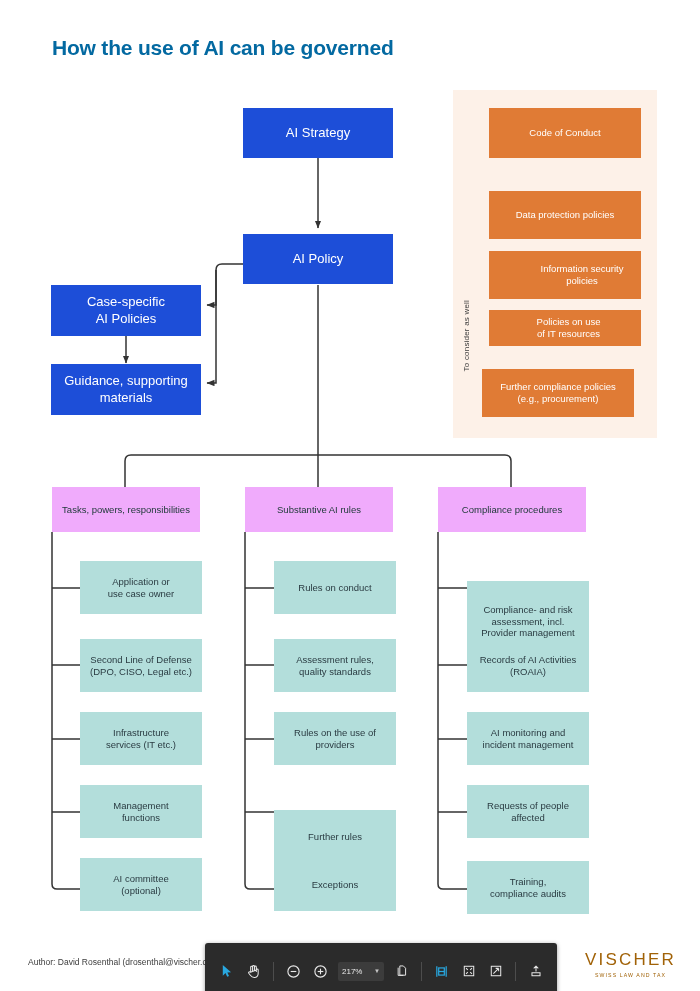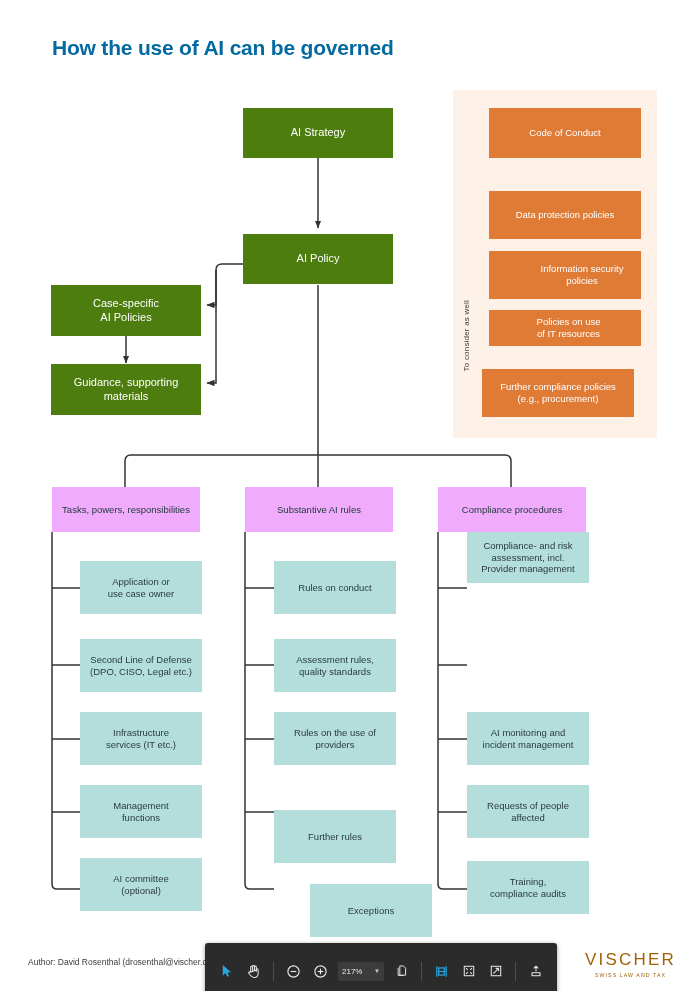--- a/index.html
+++ b/index.html
@@ -38,23 +38,23 @@
     position: absolute;
     display: flex;
     align-items: center;
     justify-content: center;
     text-align: center;
     line-height: 1.25;
     padding: 2px 6px;
     white-space: pre-line;
   }
   .node.dark {
-    background: #4d7c0f;
+    background: #1d4ed8;
     color: #ffffff;
-    font-size: 11px;
+    font-size: 13px;
   }
   .node.mid {
     background: #f0abfc;
     color: #203a3a;
     font-size: 9.5px;
   }
   .node.light {
     background: #b3dedb;
     color: #2a3b42;
     font-size: 9.5px;
@@ -236,25 +236,27 @@
 functions</div>
   <div class="node light" style="left:80px; top:858px; width:122px; height:53px;">AI committee
 (optional)</div>
 
   <div class="node light" style="left:274px; top:561px; width:122px; height:53px;">Rules on conduct</div>
   <div class="node light" style="left:274px; top:639px; width:122px; height:53px;">Assessment rules,
 quality standards</div>
   <div class="node light" style="left:274px; top:712px; width:122px; height:53px;">Rules on the use of
 providers</div>
   <div class="node light" style="left:274px; top:785px; width:122px; height:53px;margin-top:25px;">Further rules</div>
-  <div class="node light" style="left:274px; top:884px; width:122px; height:53px;margin-left:36px;">Exceptions</div>
-
-  <div class="node light" style="left:467px; top:532px; width:122px; height:51px;">Compliance- and risk
+  <div class="node light" style="left:274px; top:858px; width:122px; height:53px;">Exceptions</div>
+
+  <div class="node light" style="left:467px; top:581px; width:122px; height:81px;">Compliance- and risk
 assessment, incl.
 Provider management</div>
+  <div class="node light" style="left:467px; top:639px; width:122px; height:53px;">Records of AI Activities
+(ROAIA)</div>
   <div class="node light" style="left:467px; top:712px; width:122px; height:53px;">AI monitoring and
 incident management</div>
   <div class="node light" style="left:467px; top:785px; width:122px; height:53px;">Requests of people
 affected</div>
   <div class="node light" style="left:467px; top:861px; width:122px; height:53px;">Training,
 compliance audits</div>
 
   <div id="footer-text">Author: David Rosenthal (drosenthal@vischer.com) — vischer.com/update</div>
 
   <div id="logo">

